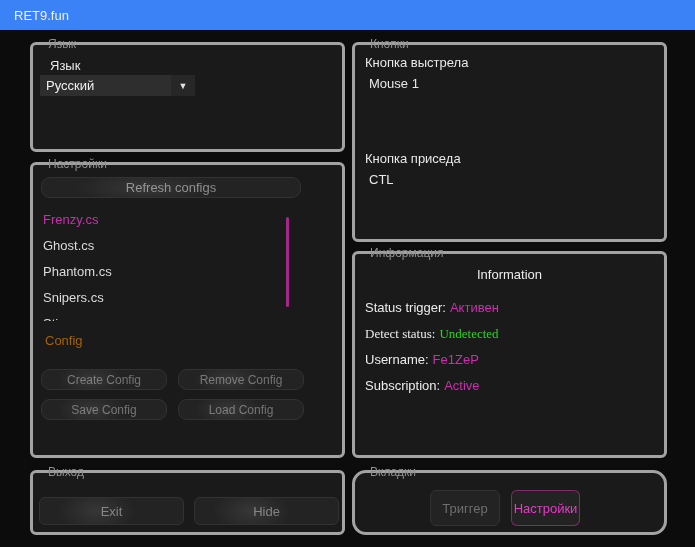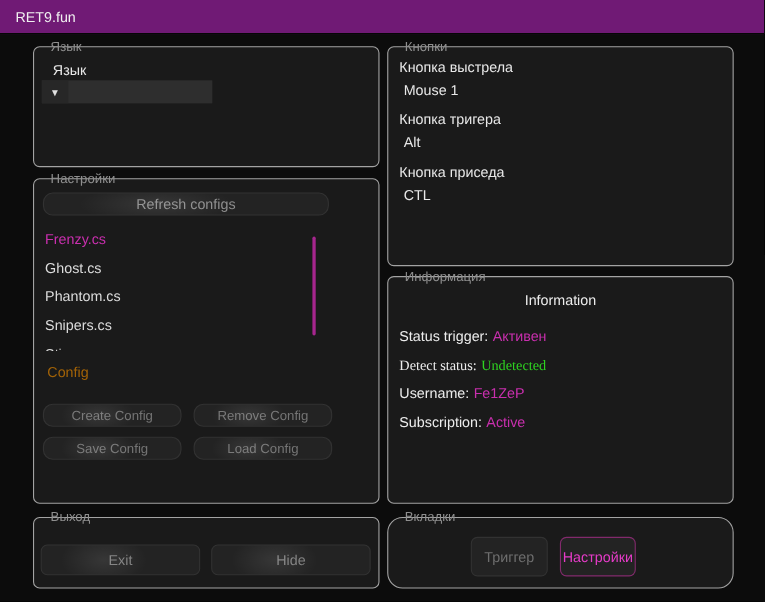--- a/index.html
+++ b/index.html
@@ -4,26 +4,26 @@
 <style>
   html,body{margin:0;padding:0;background:#000;}
   .screen{
     position:relative;width:695px;height:547px;overflow:hidden;
     background:#0c0c0c;
     font-family:"Liberation Sans","DejaVu Sans",sans-serif;
     color:#e6e6e6;font-size:13px;
   }
   .titlebar{
     position:absolute;left:0;top:0;width:695px;height:30px;
-    background:#701a75;border-bottom:1px solid #060606;
+    background:#3b82f6;border-bottom:1px solid #060606;
     display:flex;align-items:center;
   }
   .titlebar .title{margin-left:14px;color:#f0f0f0;font-size:13px;}
   .group{
-    position:absolute;background:#1a1a1a;border:1px solid #a3a3a3;border-radius:6px;
+    position:absolute;background:#1a1a1a;border:3px solid #a3a3a3;border-radius:6px;
     box-sizing:border-box;
   }
   .group-caption{
     position:absolute;top:-8px;left:11px;padding:0 4px;
     color:#8f8f8f;font-size:12px;line-height:15px;
   }
   
   .lang-label{position:absolute;left:17px;top:13px;color:#e8e8e8;}
   .dropdown{
     position:absolute;left:7px;top:30px;width:155px;height:21px;
@@ -78,20 +78,21 @@
 <div class="screen">
 
   <div class="titlebar">
     <span class="title">RET9.fun</span>
   </div>
 
   <div class="group" style="left:30px;top:42px;width:315px;height:110px;">
     <span class="group-caption">Язык</span>
     <span class="lang-label">Язык</span>
     <div class="dropdown">
+      <span class="dd-text">Русский</span>
       <span class="dd-arrow">▼</span>
     </div>
   </div>
 
   <div class="group" style="left:30px;top:162px;width:315px;height:296px;">
     <span class="group-caption">Настройки</span>
 
     <div class="btn refresh-btn">
       <span class="shine"></span>
       <span>Refresh configs</span>
@@ -137,24 +138,20 @@
       <span>Hide</span>
     </div>
   </div>
 
   <div class="group" style="left:352px;top:42px;width:315px;height:200px;">
     <span class="group-caption">Кнопки</span>
     <div class="key-block" style="top:10px;">
       <div class="key-label">Кнопка выстрела</div>
       <div class="key-value">Mouse 1</div>
     </div>
-    <div class="key-block" style="top:58px;">
-      <div class="key-label">Кнопка тригера</div>
-      <div class="key-value">Alt</div>
-    </div>
     <div class="key-block" style="top:106px;">
       <div class="key-label">Кнопка приседа</div>
       <div class="key-value">CTL</div>
     </div>
   </div>
 
   <div class="group" style="left:352px;top:251px;width:315px;height:207px;">
     <span class="group-caption">Информация</span>
     <div class="info-title">Information</div>
     <div class="info-row" style="top:46px;">

